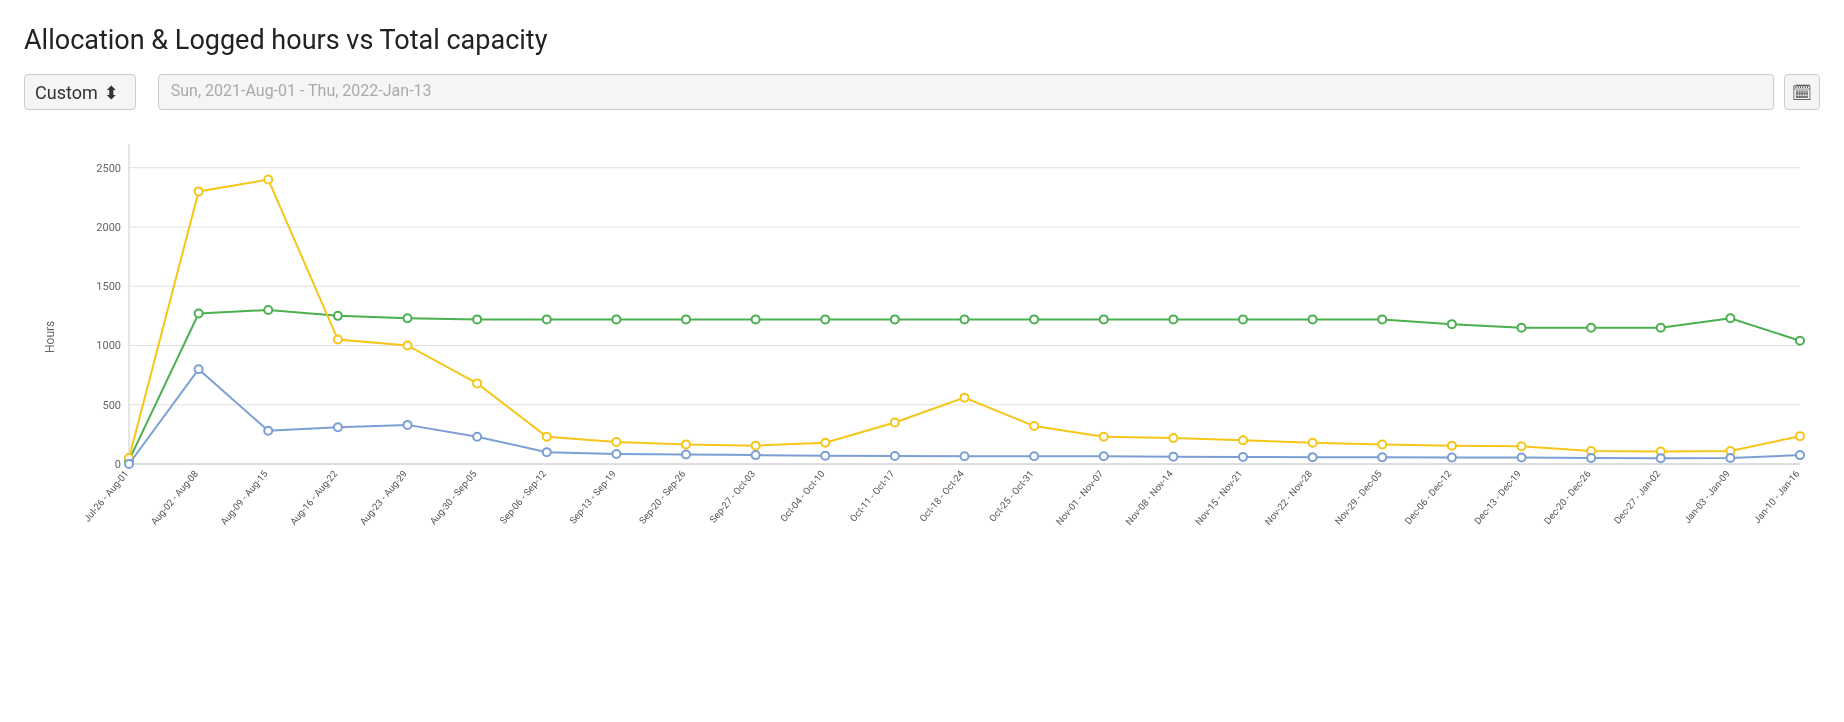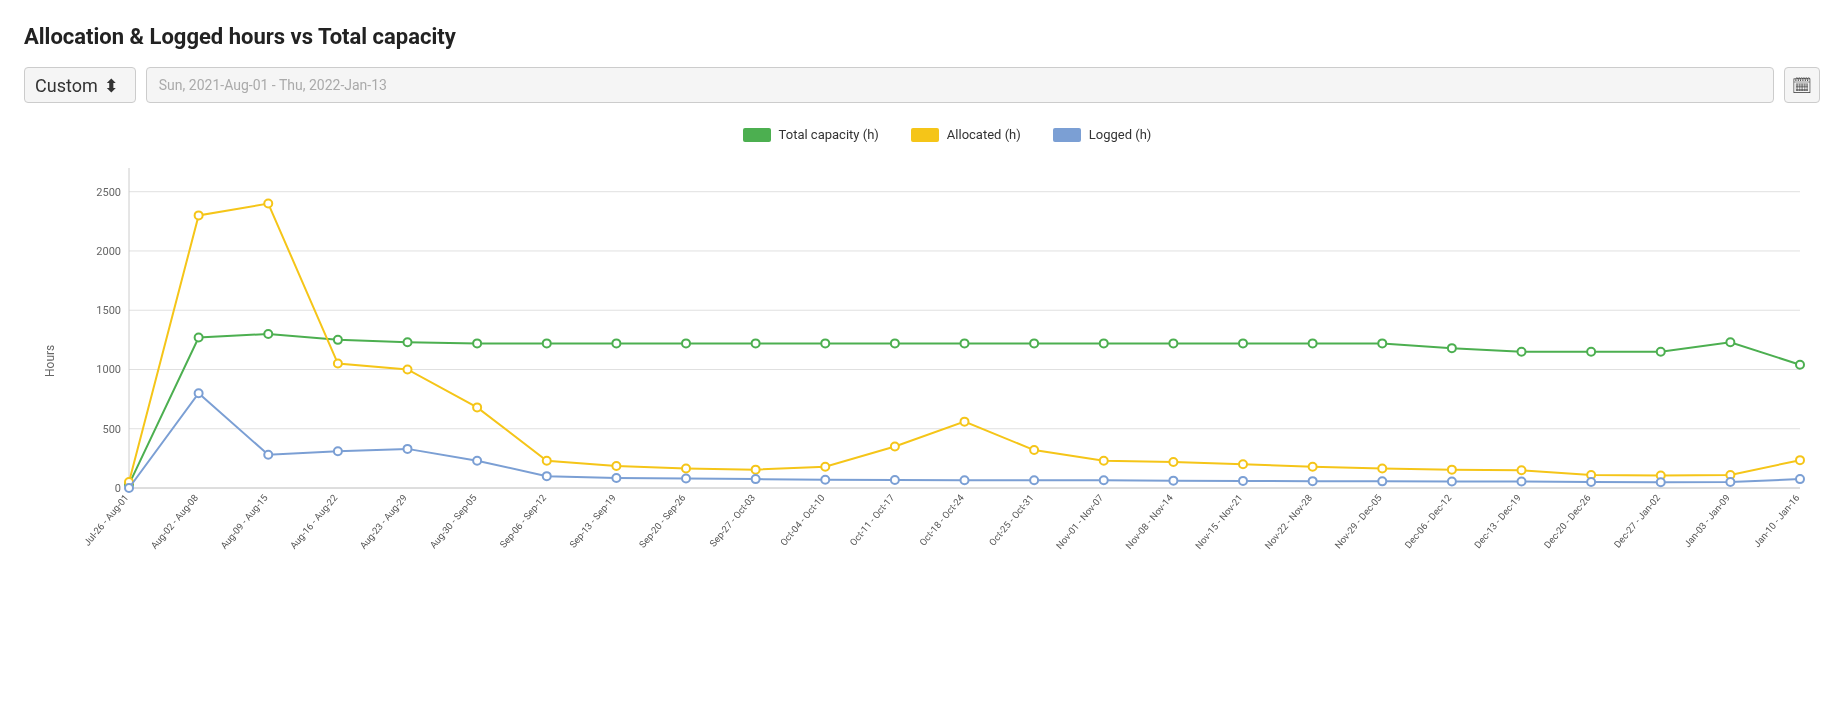--- a/index.html
+++ b/index.html
@@ -3,22 +3,22 @@
   <meta charset="utf-8">
   <style>
     * { box-sizing: border-box; margin: 0; padding: 0; }
     body {
       font-family: -apple-system, BlinkMacSystemFont, 'Segoe UI', Roboto, sans-serif;
       background: #fff;
       padding: 24px;
       color: #333;
     }
     .page-title {
-      font-size: 22px;
-      font-weight: 700;
+      font-size: 27px;
+      font-weight: 400;
       margin-bottom: 18px;
       color: #222;
     }
     .controls {
       display: flex;
       align-items: center;
       gap: 10px;
       margin-bottom: 24px;
     }
     .custom-select {
@@ -34,25 +34,26 @@
       justify-content: space-between;
       height: 36px;
     }
     .custom-select span { margin-right: 6px; }
     .date-range-bar {
       flex: 1;
       border: 1px solid #ccc;
       border-radius: 4px;
       background: #f5f5f5;
       padding: 6px 12px;
-      font-size: 14px;
+      font-size: 16px;
       color: #aaa;
       height: 36px;
       display: flex;
-      align-items: center;
+      align-items: flex-start;
+      margin-left: 12px;
     }
     .calendar-btn {
       border: 1px solid #ccc;
       border-radius: 4px;
       background: #f5f5f5;
       width: 36px;
       height: 36px;
       display: flex;
       align-items: center;
       justify-content: center;
@@ -113,34 +114,20 @@
   </div>
   <div class="date-range-bar">
     <span>Sun, 2021-Aug-01 - Thu, 2022-Jan-13</span>
   </div>
   <div class="calendar-btn">
     <span>🗓</span>
   </div>
 </div>
 
 <div class="chart-container">
-  <div class="legend">
-    <div class="legend-item">
-      <div class="legend-color" style="background:#4caf50;"></div>
-      <span>Total capacity (h)</span>
-    </div>
-    <div class="legend-item">
-      <div class="legend-color" style="background:#f5c518;"></div>
-      <span>Allocated (h)</span>
-    </div>
-    <div class="legend-item">
-      <div class="legend-color" style="background:#7b9fd4;"></div>
-      <span>Logged (h)</span>
-    </div>
-  </div>
 
   <div class="chart-area">
     <span class="y-axis-label">Hours</span>
     <svg class="chart-svg" id="main-chart" viewBox="0 0 1746 420" width="1746" height="420">
         <line x1="55" x2="1726" y1="330" y2="330" stroke="#e0e0e0" stroke-width="1"></line>
         <text x="47" y="334" text-anchor="end" font-size="11" fill="#666">0</text>
         <line x1="55" x2="1726" y1="270.74074074074076" y2="270.74074074074076" stroke="#e0e0e0" stroke-width="1"></line>
         <text x="47" y="274.74074074074076" text-anchor="end" font-size="11" fill="#666">500</text>
         <line x1="55" x2="1726" y1="211.4814814814815" y2="211.4814814814815" stroke="#e0e0e0" stroke-width="1"></line>
         <text x="47" y="215.4814814814815" text-anchor="end" font-size="11" fill="#666">1000</text>

